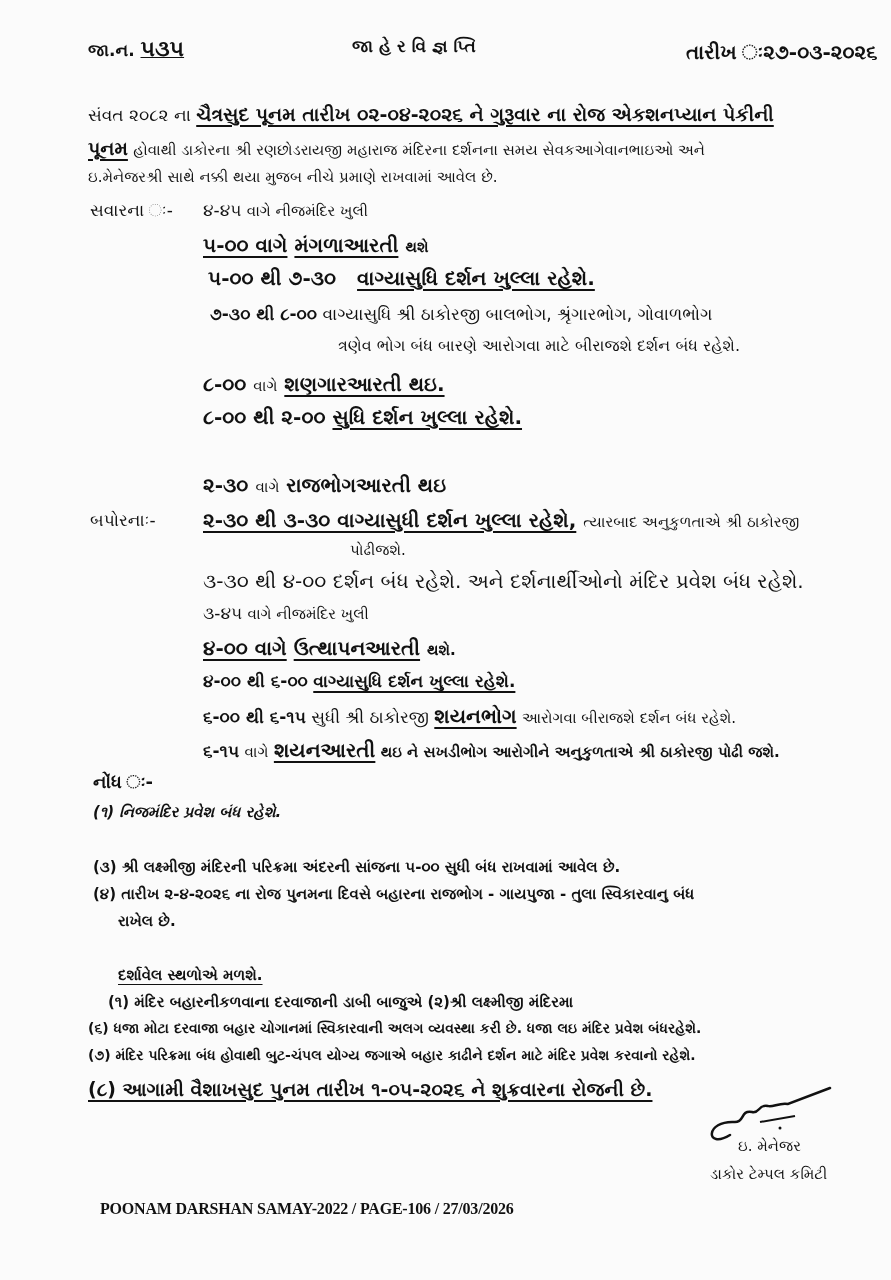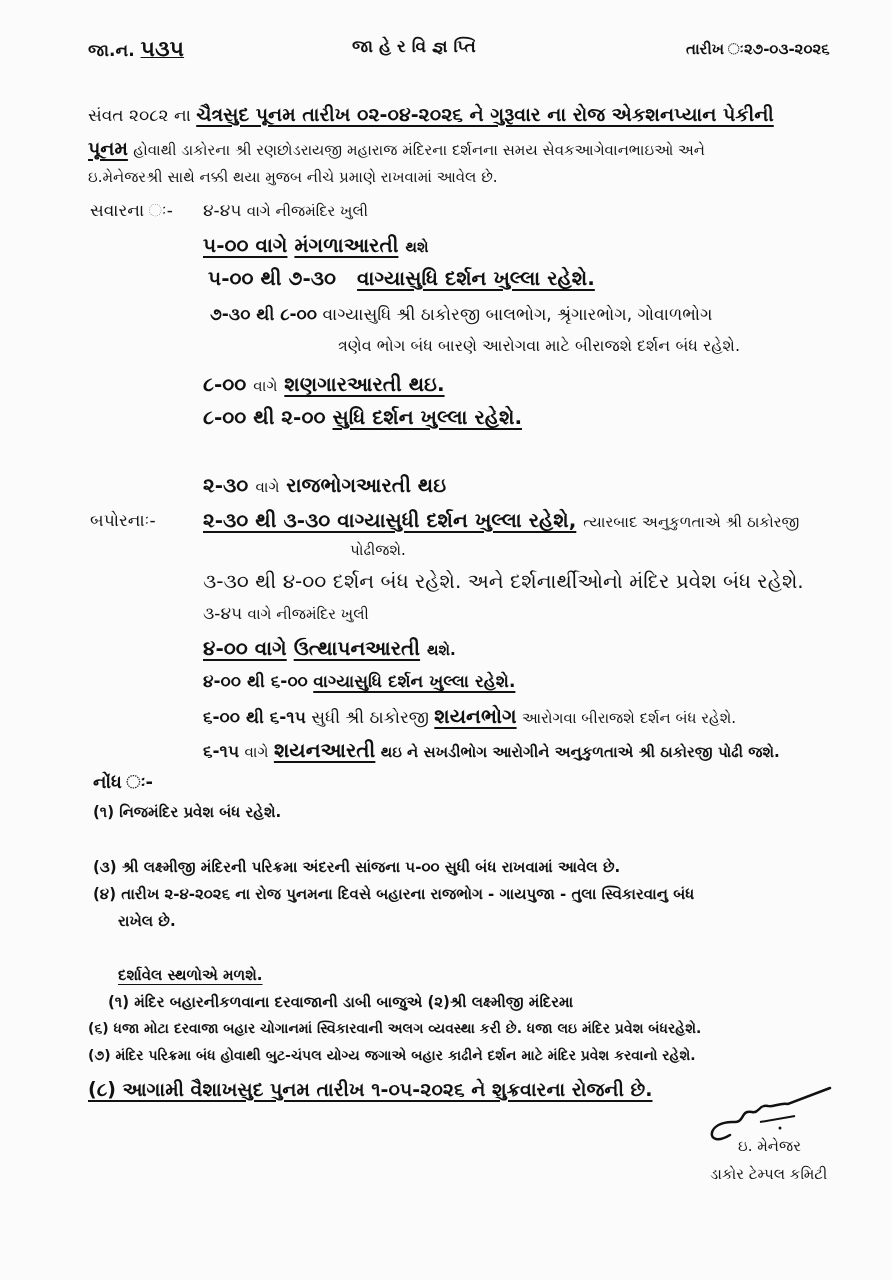--- a/index.html
+++ b/index.html
@@ -26,21 +26,21 @@
 </head>
 <body>
 
 <div class="page">
 
   <div class="abs hdr" style="left:88px;">
     <span>જા.ન.</span>
     <span style="font-size:22px;text-decoration:underline;text-decoration-thickness:1px;">૫૩૫</span>
   </div>
   <div class="abs hdr" style="left:352px;">જા હે ર વિ જ્ઞ પ્તિ</div>
-  <div class="abs hdr" style="left:686px;font-size:15px;top:40px;">તારીખ ઃ૨૭-૦૩-૨૦૨૬</div>
+  <div class="abs hdr" style="left:686px;font-size:20px;top:40px;">તારીખ ઃ૨૭-૦૩-૨૦૨૬</div>
 
   <div class="abs intro" style="left:88px;top:103px;">
     <span>સંવત ૨૦૮૨ ના</span>
     <span class="big u" style="font-size:19px;">ચૈત્રસુદ પૂનમ તારીખ ૦૨-૦૪-૨૦૨૬ ને ગુરૂવાર ના રોજ એકશનપ્યાન પેકીની</span>
   </div>
   <div class="abs intro" style="left:88px;top:137px;">
     <span class="big u" style="font-size:19px;">પૂનમ</span>
     <span style="font-size:15px;">હોવાથી ડાકોરના શ્રી રણછોડરાયજી મહારાજ મંદિરના દર્શનના સમય સેવકઆગેવાનભાઇઓ અને</span>
   </div>
   <div class="abs intro" style="left:88px;top:168px;font-size:15px;">ઇ.મેનેજરશ્રી સાથે નક્કી થયા મુજબ નીચે પ્રમાણે રાખવામાં આવેલ છે.</div>
@@ -121,33 +121,34 @@
   </div>
 
   <div class="abs med" style="left:203px;top:738px;">
     <span class="b">૬-૧૫</span>
     <span class="sm">વાગે</span>
     <span class="big u">શયનઆરતી</span>
     <span class="b" style="font-size:15px;">થઇ ને સખડીભોગ આરોગીને અનુકુળતાએ શ્રી ઠાકોરજી પોઢી જશે.</span>
   </div>
 
   <div class="abs big" style="left:93px;top:771px;font-size:18px;">નોંધ ઃ-</div>
-  <div class="abs note" style="left:93px;top:803px;">(૧) નિજમંદિર પ્રવેશ બંધ રહેશે.</div>
+  <div class="abs note" style="left:93px;top:803px;font-style:italic;">(૧) નિજમંદિર પ્રવેશ બંધ રહેશે.</div>
   <div class="abs note" style="left:93px;top:858px;">(૩) શ્રી લક્ષ્મીજી મંદિરની પરિક્રમા અંદરની સાંજના ૫-૦૦ સુધી બંધ રાખવામાં આવેલ છે.</div>
   <div class="abs note" style="left:93px;top:885px;">(૪) તારીખ ૨-૪-૨૦૨૬ ના રોજ પુનમના દિવસે બહારના રાજભોગ - ગાયપુજા - તુલા સ્વિકારવાનુ બંધ</div>
   <div class="abs note" style="left:118px;top:912px;">રાખેલ છે.</div>
   <div class="abs note u" style="left:118px;top:966px;text-decoration-thickness:1px;">દર્શાવેલ સ્થળોએ મળશે.</div>
   <div class="abs note" style="left:108px;top:993px;">(૧) મંદિર બહારનીકળવાના દરવાજાની ડાબી બાજુએ (૨)શ્રી લક્ષ્મીજી મંદિરમા</div>
   <div class="abs note" style="left:88px;top:1020px;font-size:14px;">(૬) ધજા મોટા દરવાજા બહાર ચોગાનમાં સ્વિકારવાની અલગ વ્યવસ્થા કરી છે. ધજા લઇ મંદિર પ્રવેશ બંધરહેશે.</div>
   <div class="abs note" style="left:88px;top:1047px;font-size:14px;">(૭) મંદિર પરિક્રમા બંધ હોવાથી બુટ-ચંપલ યોગ્ય જગાએ બહાર કાઢીને દર્શન માટે મંદિર પ્રવેશ કરવાનો રહેશે.</div>
   <div class="abs big u" style="left:88px;top:1078px;font-size:19px;">(૮) આગામી વૈશાખસુદ પુનમ તારીખ ૧-૦૫-૨૦૨૬ ને શુક્રવારના રોજની છે.</div>
 
   <div class="abs signature" style="left:700px;top:1080px;">
     <svg width="140" height="80" viewBox="0 0 140 80">
       <path d="M30 55 C5 70, 5 40, 35 42 C45 42, 40 30, 52 32 C60 34, 58 24, 68 26 C72 28, 80 22, 88 24 L130 8" fill="none" stroke="#111" stroke-width="2.5" stroke-linecap="round"></path>
       <path d="M60 42 L95 36" fill="none" stroke="#111" stroke-width="2"></path>
       <circle cx="80" cy="48" r="1.5" fill="#111"></circle>
     </svg>
   </div>
   <div class="abs sig-block" style="left:738px;top:1137px;">ઇ. મેનેજર</div>
   <div class="abs sig-block" style="left:710px;top:1165px;">ડાકોર ટેમ્પલ કમિટી</div>
 
+  <div class="abs footer" style="left:100px;top:1200px;">POONAM DARSHAN SAMAY-2022 / PAGE-106 / 27/03/2026</div>
 </div>
 
 </body></html>

